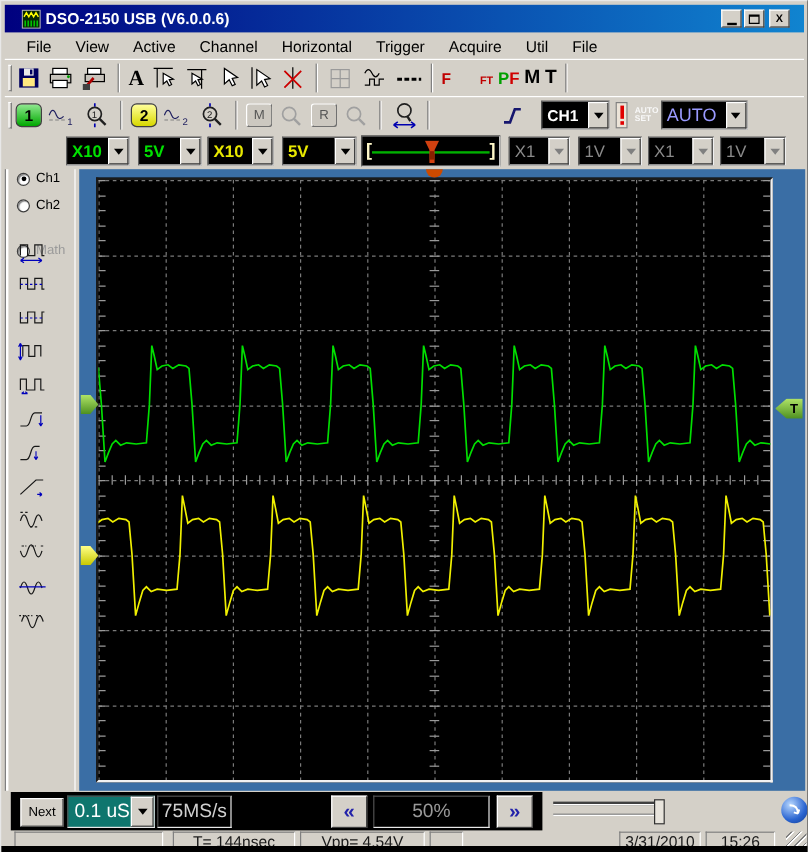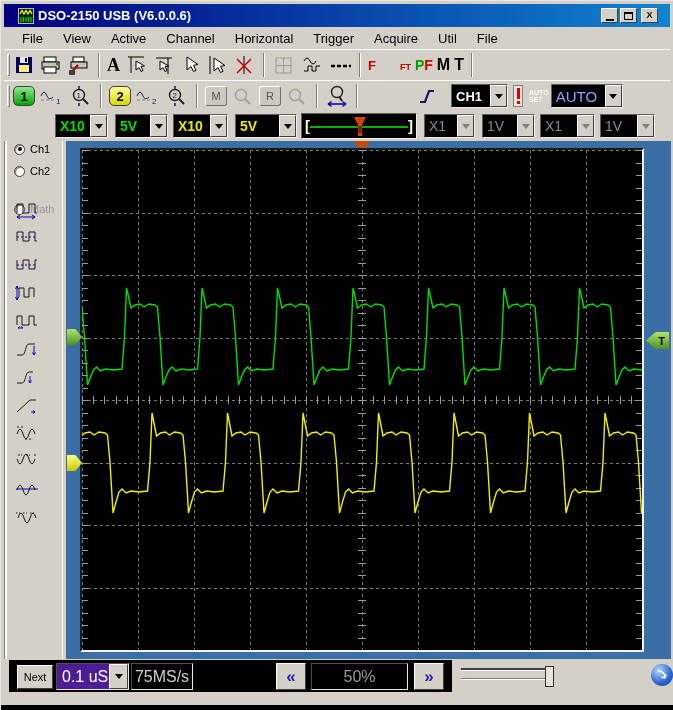--- a/index.html
+++ b/index.html
@@ -76,21 +76,21 @@
     background:linear-gradient(#b0e468,#4e9020);display:flex;align-items:center;justify-content:flex-end;
     padding-right:4px;font-size:11px;font-weight:bold;color:#000;}
   .tpos{left:289px;top:0;width:14px;height:7px;background:#cc4a00;border-radius:0 0 7px 7px;}
   
   .ctrlbar{position:absolute;left:3px;top:658px;width:667px;height:33px;}
   .blackback{position:absolute;left:5px;top:1px;width:443px;height:32px;background:#000;}
   .cpanel{position:absolute;top:4px;height:27px;background:#000;border:1px solid;border-color:#505050 #e8e8e8 #e8e8e8 #505050;
     display:flex;align-items:center;justify-content:center;font-size:16px;}
   .cbtn{position:absolute;background:#D4D0C8;border:1px solid;border-color:#fff #404040 #404040 #fff;
     display:flex;align-items:center;justify-content:center;}
-  .cdd{position:absolute;top:4px;height:27px;display:flex;background:#4c1d95;border:1px solid;border-color:#505050 #e8e8e8 #e8e8e8 #505050;}
+  .cdd{position:absolute;top:4px;height:27px;display:flex;background:#0f766e;border:1px solid;border-color:#505050 #e8e8e8 #e8e8e8 #505050;}
   .cdd .val{flex:1;color:#fff;font-size:16px;display:flex;align-items:center;padding-left:5px;white-space:nowrap;overflow:hidden;}
   .cdd .btn{width:19px;background:#D4D0C8;border:1px solid;border-color:#fff #404040 #404040 #fff;display:flex;align-items:center;justify-content:center;}
   .cdd .btn .ar{width:0;height:0;border-left:4px solid transparent;border-right:4px solid transparent;border-top:5px solid #000;}
   .chev{color:#2222aa;font-size:17px;font-weight:bold;line-height:1;}
   .slider{position:absolute;left:455px;top:7px;width:98px;height:22px;}
   .slider .bar1{position:absolute;left:2px;top:2px;width:88px;height:3px;background:#404040;border-bottom:1px solid #fff;}
   .slider .bar2{position:absolute;left:2px;top:12px;width:88px;height:2px;background:#808080;border-bottom:1px solid #fff;}
   .slider .thumb{position:absolute;left:86px;top:0;width:9px;height:21px;background:#e8e4dc;border:1px solid #303030;}
   .bluebtn{position:absolute;left:647px;top:5px;width:22px;height:22px;border-radius:50%;
     background:radial-gradient(circle at 35% 30%,#b8d8ff,#2a64d0 60%,#103a90);display:flex;align-items:center;justify-content:center;}
@@ -714,15 +714,32 @@
       <div class="bar2"></div>
       <div class="thumb"></div>
     </div>
     <div class="bluebtn">
       <svg width="12" height="12" viewBox="0 0 12 12">
         <path d="M2 2 Q9 2 9 9 M9 9 l-3.5 -1 M9 9 l1 -3.5" stroke="#fff" stroke-width="1.6" fill="none"></path>
       </svg>
     </div>
   </div>
 
+  <div class="statusbar">
+    <div class="spanel" style="left:8px;width:124px;"></div>
+    <div class="spanel" style="left:140px;width:102px;">
+      <span>T= 144nsec</span>
+    </div>
+    <div class="spanel" style="left:246px;width:104px;">
+      <span>Vpp= 4.54V</span>
+    </div>
+    <div class="spanel" style="left:354px;width:28px;"></div>
+    <div class="spanel" style="left:512px;width:68px;">
+      <span>3/31/2010</span>
+    </div>
+    <div class="spanel" style="left:584px;width:58px;">
+      <span>15:26</span>
+    </div>
+    <div class="gripcorner"></div>
+  </div>
 
   <div class="blackstrip"></div>
 </div>
 
 </body></html>

